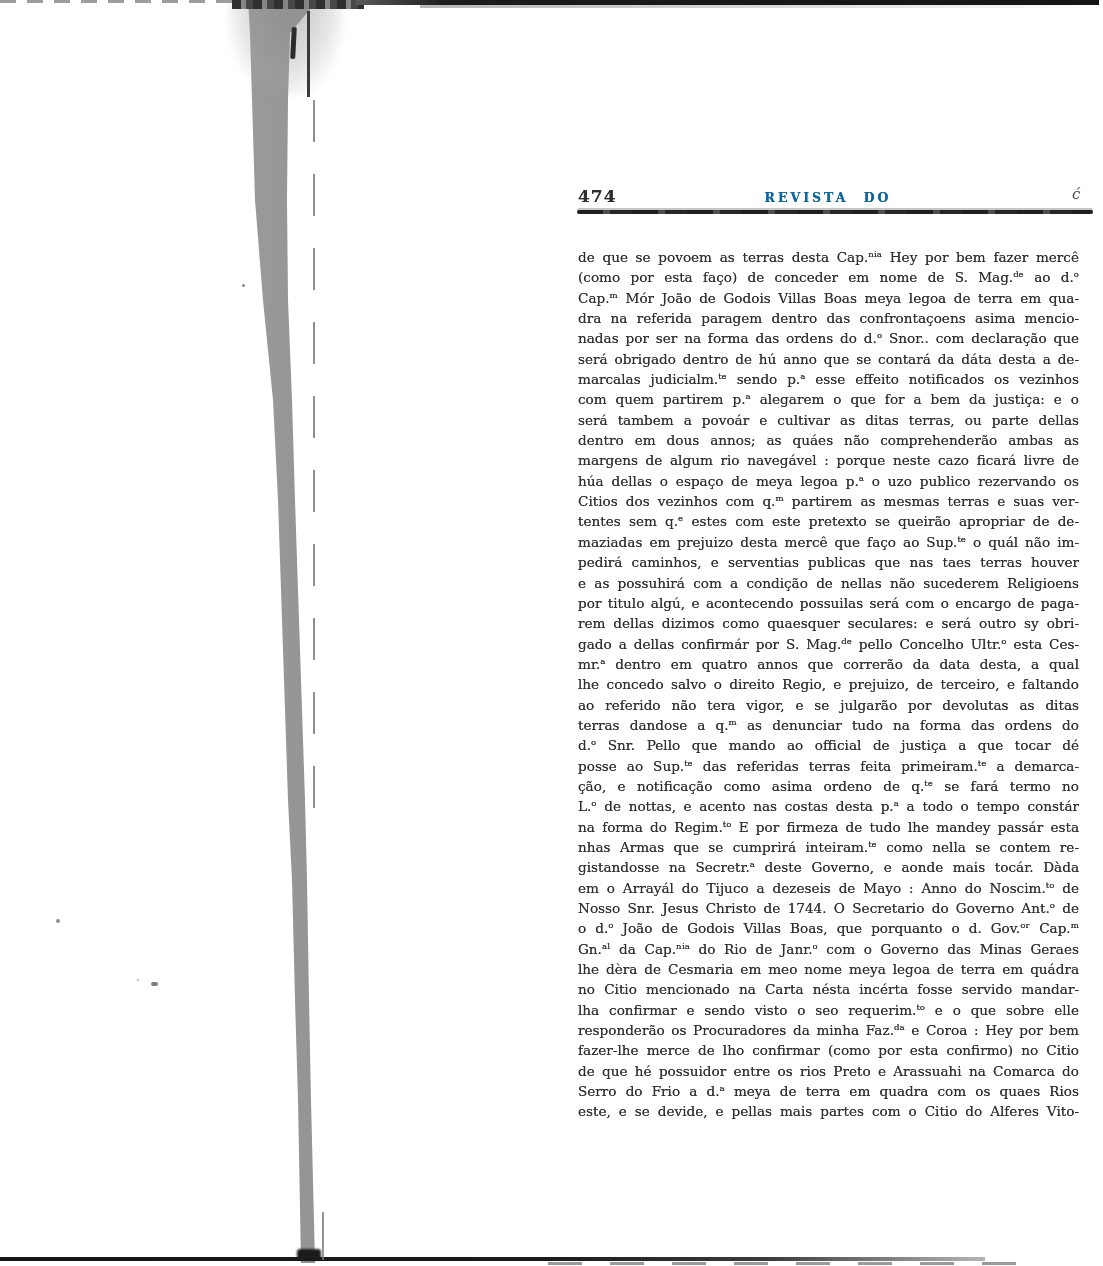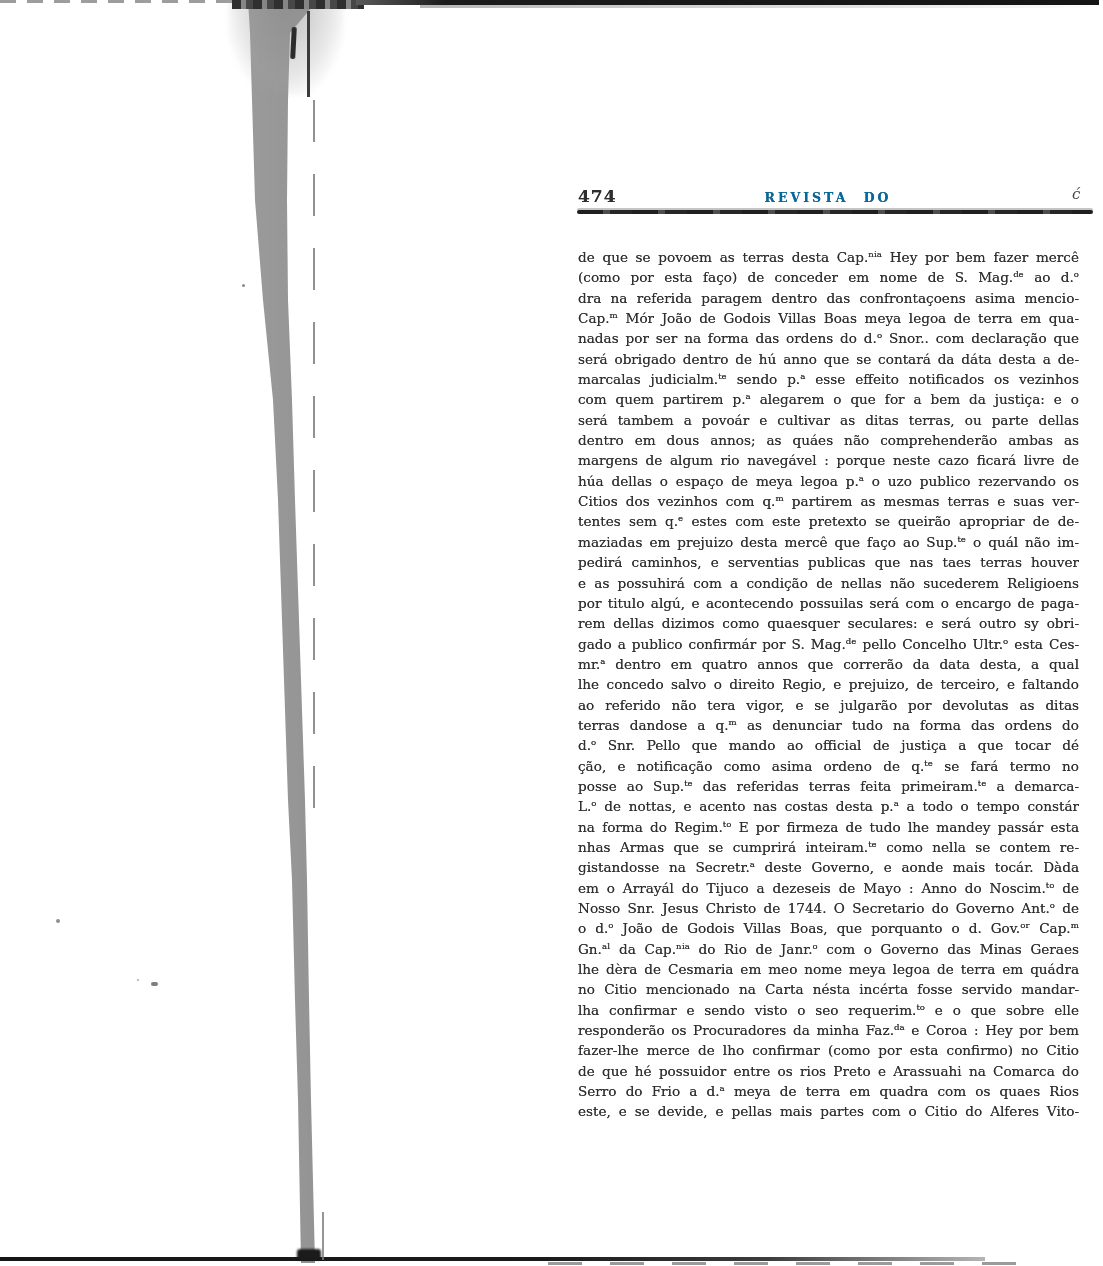--- a/index.html
+++ b/index.html
@@ -127,45 +127,45 @@
   <div class="artifact speck-4"></div>
 
   <div class="page-number">474</div>
   <div class="running-title">REVISTA DO</div>
   <div class="margin-mark">ć</div>
   <div class="header-rule"></div>
 
   <div class="body-text">
       <div class="line">de que se povoem as terras desta Cap.ⁿⁱᵃ Hey por bem fazer mercê</div>
       <div class="line">(como por esta faço) de conceder em nome de S. Mag.ᵈᵉ ao d.ᵒ</div>
+      <div class="line">Cap.ᵐ Mór João de Godois Villas Boas meya legoa de terra em qua-</div>
       <div class="line">dra na referida paragem dentro das confrontaçoens asima mencio-</div>
-      <div class="line">Cap.ᵐ Mór João de Godois Villas Boas meya legoa de terra em qua-</div>
       <div class="line">nadas por ser na forma das ordens do d.ᵒ Snor.. com declaração que</div>
       <div class="line">será obrigado dentro de hú anno que se contará da dáta desta a de-</div>
       <div class="line">marcalas judicialm.ᵗᵉ sendo p.ᵃ esse effeito notificados os vezinhos</div>
       <div class="line">com quem partirem p.ᵃ alegarem o que for a bem da justiça: e o</div>
       <div class="line">será tambem a povoár e cultivar as ditas terras, ou parte dellas</div>
       <div class="line">dentro em dous annos; as quáes não comprehenderão ambas as</div>
       <div class="line">margens de algum rio navegável : porque neste cazo ficará livre de</div>
       <div class="line">húa dellas o espaço de meya legoa p.ᵃ o uzo publico rezervando os</div>
       <div class="line">Citios dos vezinhos com q.ᵐ partirem as mesmas terras e suas ver-</div>
       <div class="line">tentes sem q.ᵉ estes com este pretexto se queirão apropriar de de-</div>
       <div class="line">maziadas em prejuizo desta mercê que faço ao Sup.ᵗᵉ o quál não im-</div>
       <div class="line">pedirá caminhos, e serventias publicas que nas taes terras houver</div>
       <div class="line">e as possuhirá com a condição de nellas não sucederem Religioens</div>
       <div class="line">por titulo algú, e acontecendo possuilas será com o encargo de paga-</div>
       <div class="line">rem dellas dizimos como quaesquer seculares: e será outro sy obri-</div>
-      <div class="line">gado a publico confirmár por S. Mag.ᵈᵉ pello Concelho Ultr.ᵒ esta Ces-</div>
+      <div class="line">gado a dellas confirmár por S. Mag.ᵈᵉ pello Concelho Ultr.ᵒ esta Ces-</div>
       <div class="line">mr.ᵃ dentro em quatro annos que correrão da data desta, a qual</div>
       <div class="line">lhe concedo salvo o direito Regio, e prejuizo, de terceiro, e faltando</div>
       <div class="line">ao referido não tera vigor, e se julgarão por devolutas as ditas</div>
       <div class="line">terras dandose a q.ᵐ as denunciar tudo na forma das ordens do</div>
       <div class="line">d.ᵒ Snr. Pello que mando ao official de justiça a que tocar dé</div>
+      <div class="line">posse ao Sup.ᵗᵉ das referidas terras feita primeiram.ᵗᵉ a demarca-</div>
       <div class="line">ção, e notificação como asima ordeno de q.ᵗᵉ se fará termo no</div>
-      <div class="line">posse ao Sup.ᵗᵉ das referidas terras feita primeiram.ᵗᵉ a demarca-</div>
       <div class="line">L.ᵒ de nottas, e acento nas costas desta p.ᵃ a todo o tempo constár</div>
       <div class="line">na forma do Regim.ᵗᵒ E por firmeza de tudo lhe mandey passár esta</div>
       <div class="line">nhas Armas que se cumprirá inteiram.ᵗᵉ como nella se contem re-</div>
       <div class="line">gistandosse na Secretr.ᵃ deste Governo, e aonde mais tocár. Dàda</div>
       <div class="line">em o Arrayál do Tijuco a dezeseis de Mayo : Anno do Noscim.ᵗᵒ de</div>
       <div class="line">Nosso Snr. Jesus Christo de 1744. O Secretario do Governo Ant.ᵒ de</div>
       <div class="line">o d.ᵒ João de Godois Villas Boas, que porquanto o d. Gov.ᵒʳ Cap.ᵐ</div>
       <div class="line">Gn.ᵃˡ da Cap.ⁿⁱᵃ do Rio de Janr.ᵒ com o Governo das Minas Geraes</div>
       <div class="line">lhe dèra de Cesmaria em meo nome meya legoa de terra em quádra</div>
       <div class="line">no Citio mencionado na Carta nésta incérta fosse servido mandar-</div>

